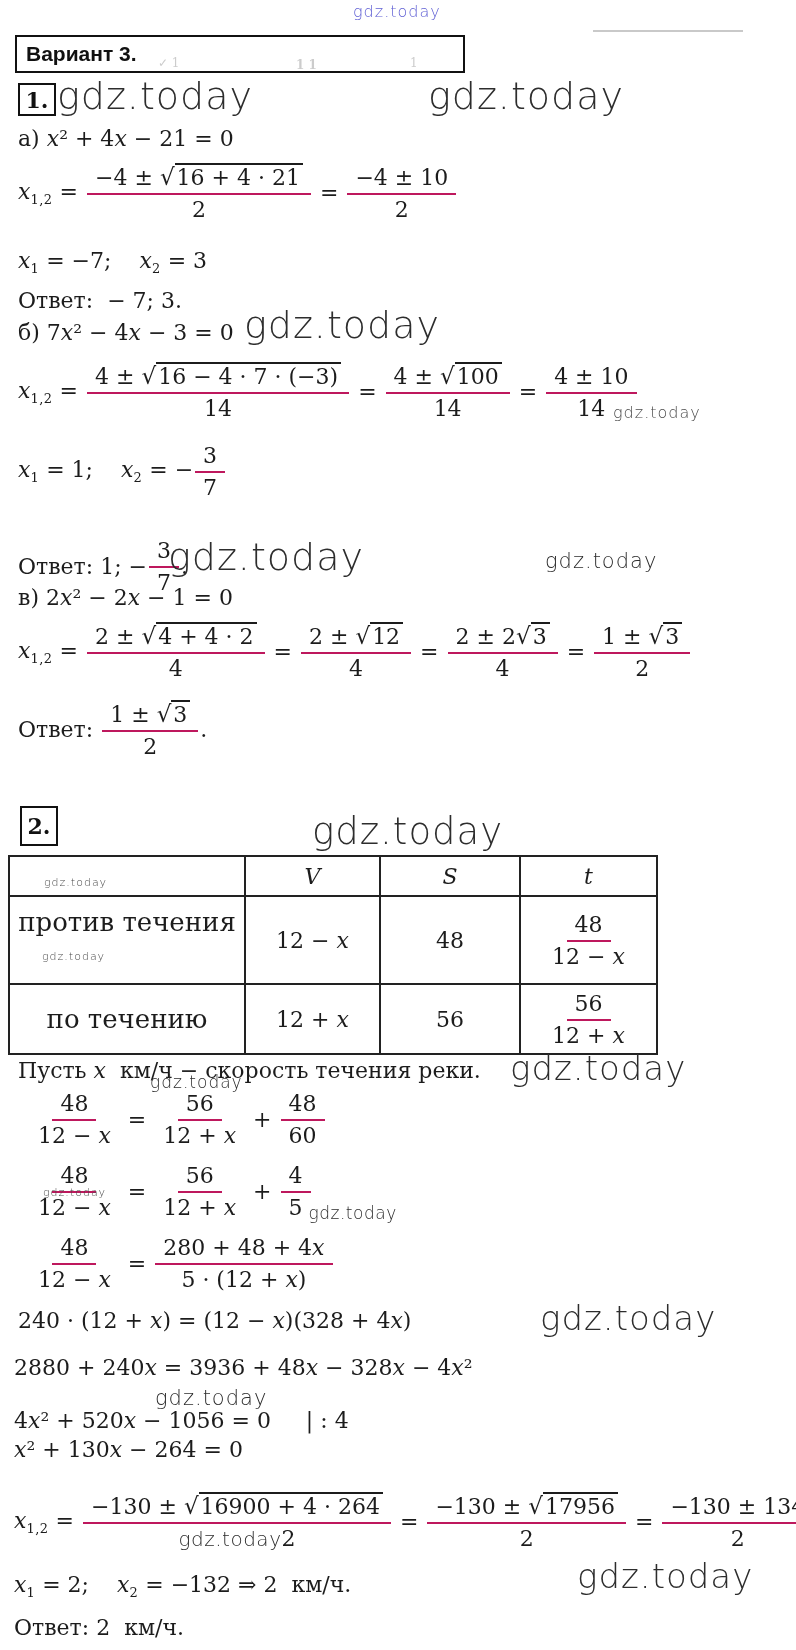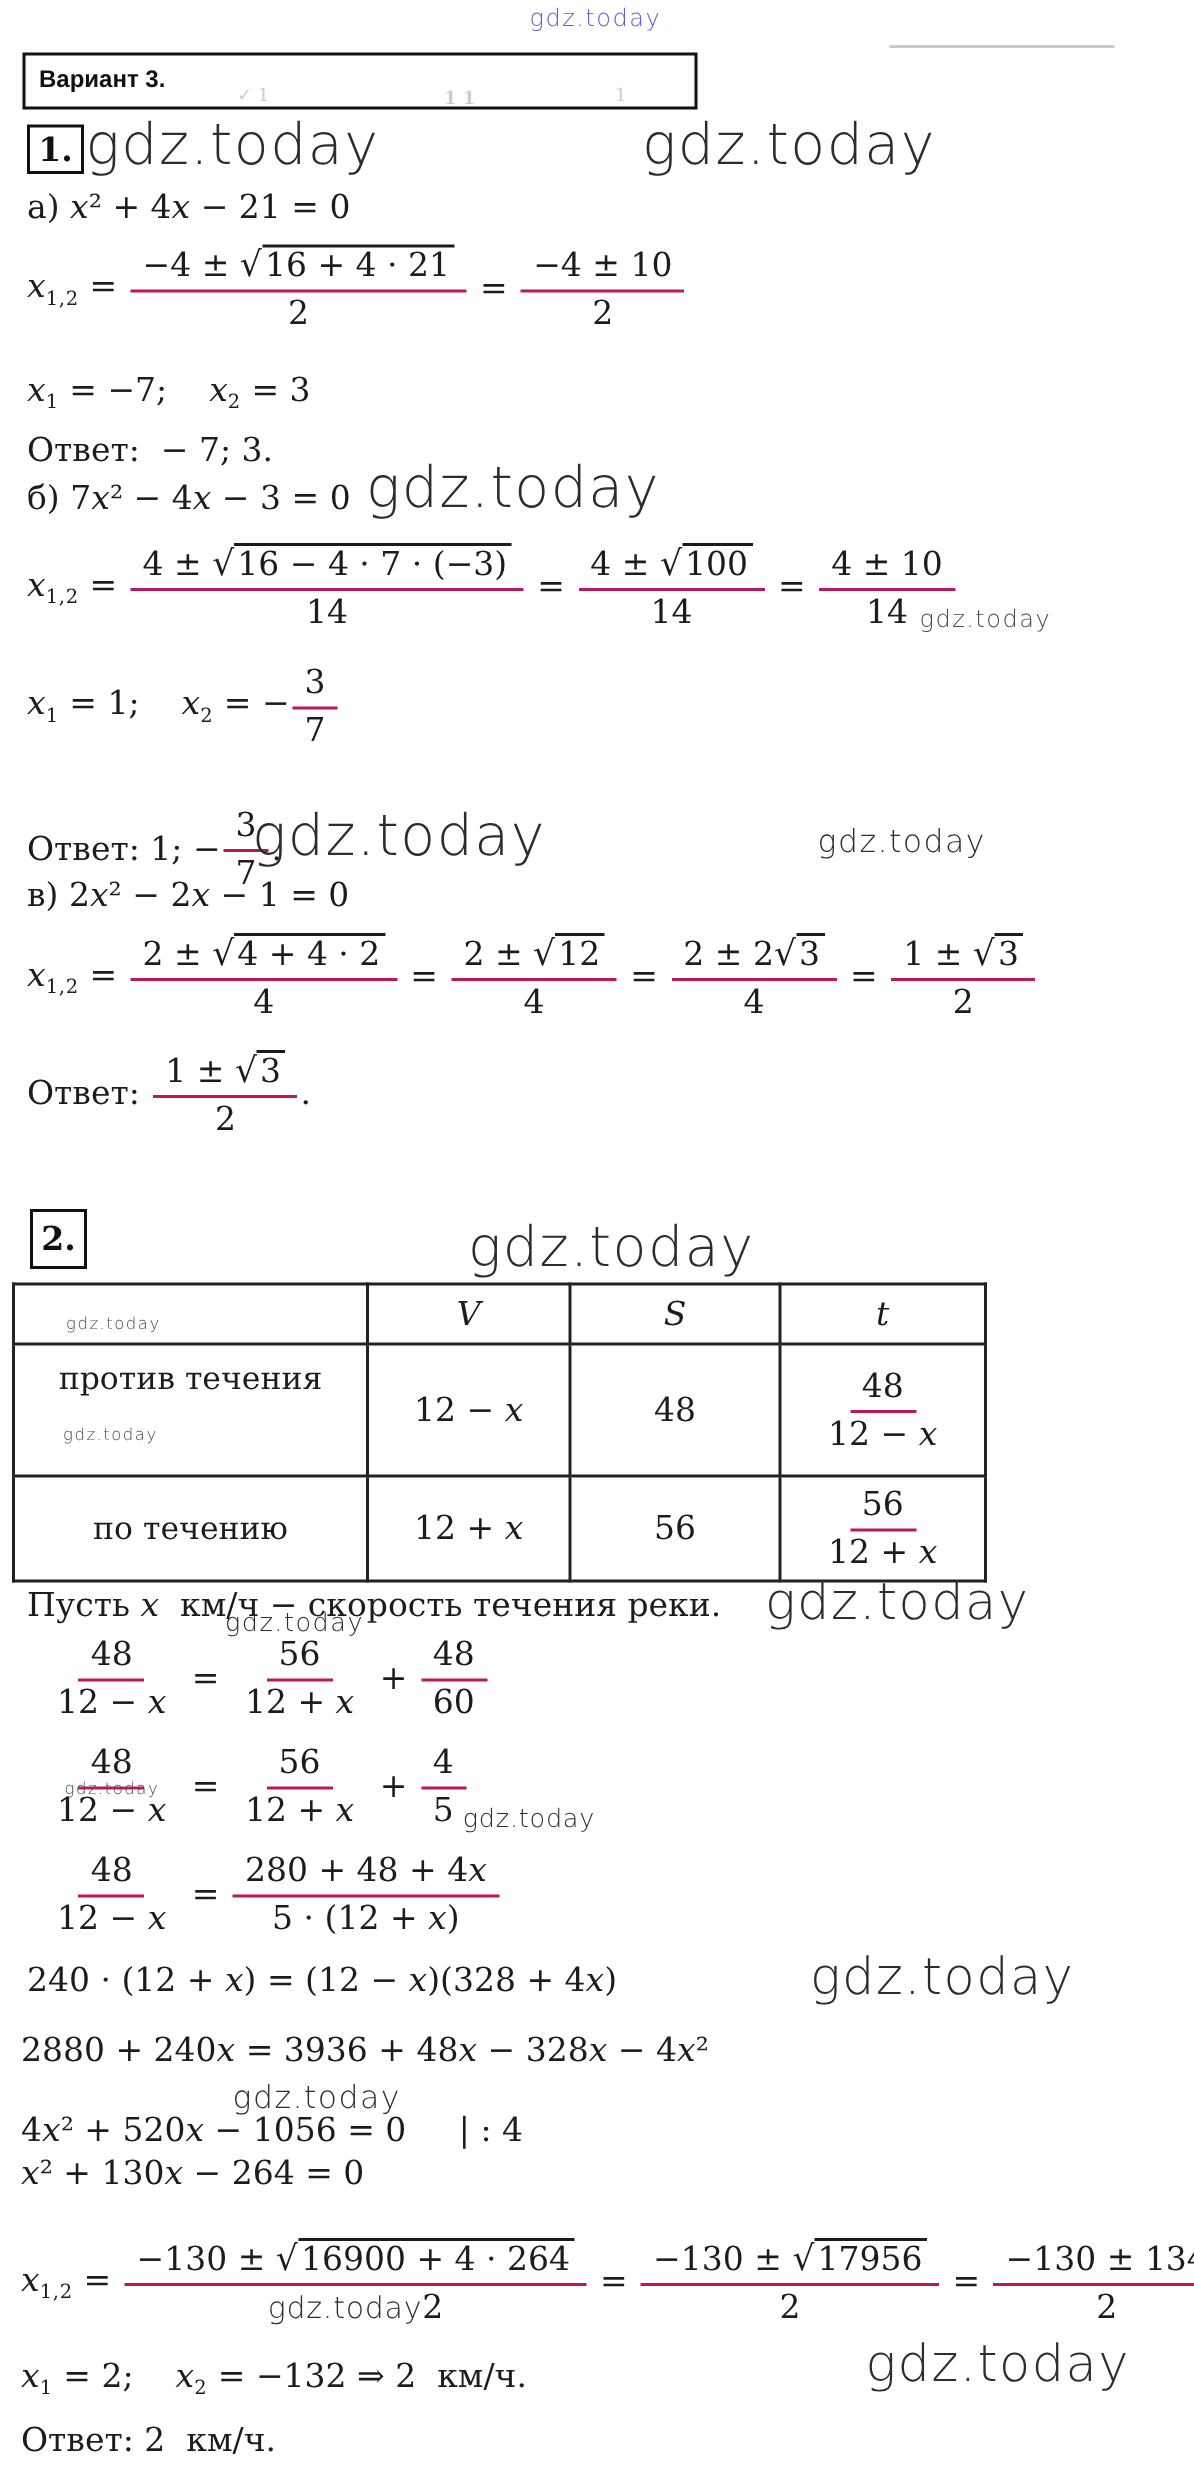--- a/index.html
+++ b/index.html
@@ -15,21 +15,21 @@
   
   .variant-box {
     position: absolute; left: 15px; top: 35px;
     width: 450px; height: 38px;
     border: 2px solid #111;
     display: flex; align-items: center;
     padding-left: 9px; box-sizing: border-box;
   }
   .variant-title {
     font-family: "Liberation Sans", "DejaVu Sans", sans-serif;
-    font-weight: bold; font-size: 16px; color: #111;
+    font-weight: bold; font-size: 21px; color: #111;
   }
   .artifact-line {
     position: absolute; left: 593px; top: 30px;
     width: 150px; height: 2px; background: #c9c9c9;
   }
   .faint {
     position: absolute; color: #9a9a9a; opacity: .5;
     font-size: 12px; font-family: "DejaVu Serif", serif;
   }
 
@@ -88,21 +88,21 @@
     position: absolute; left: 8px; top: 855px;
     border-collapse: collapse; table-layout: fixed; width: 648px;
     font-size: 22px; color: #1c1c1c;
   }
   .ttable th, .ttable td { border: 2px solid #222; padding: 0; }
   .ttable tr.hrow { height: 40px; }
   .ttable tr.r1 { height: 88px; }
   .ttable tr.r2 { height: 70px; }
   .ttable th { font-weight: normal; font-style: italic; text-align: center; }
   .ttable td { text-align: center; vertical-align: middle; font-size: 22px; }
-  .ttable td.name { font-size: 21px; }
+  .ttable td.name { font-size: 26px; }
   .ttable td.top { vertical-align: top; padding-top: 10px; }
 </style>
 </head>
 <body>
 
 <div class="page">
 
   <div>
       <span class="wm blue" style="left: 353px; top: 2px; font-size: 16px;">gdz.today</span>
       <span class="wm dark" style="left: 57px; top: 74px; font-size: 38px;">gdz.today</span>

